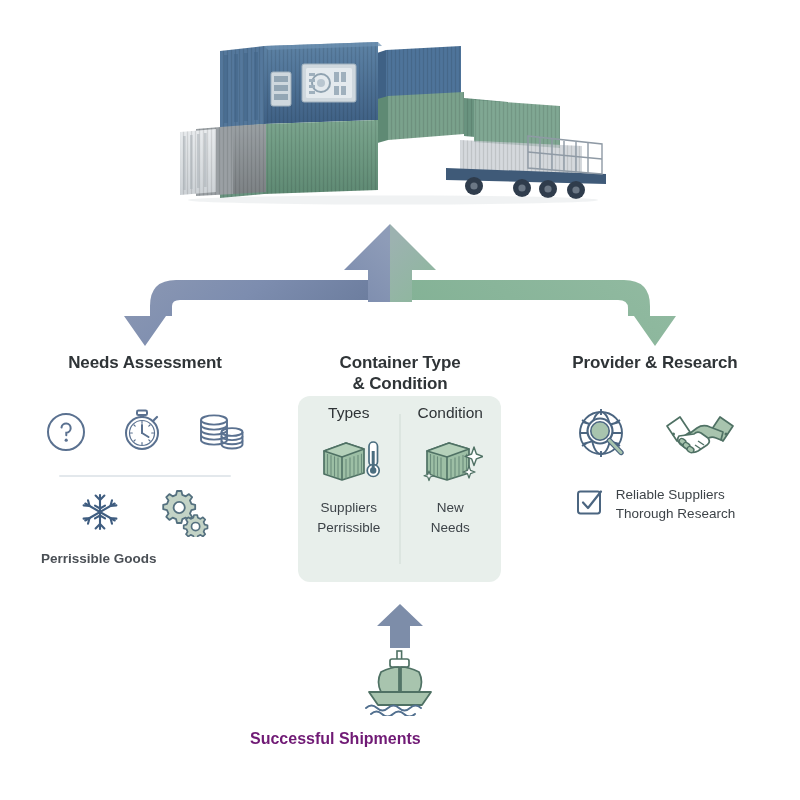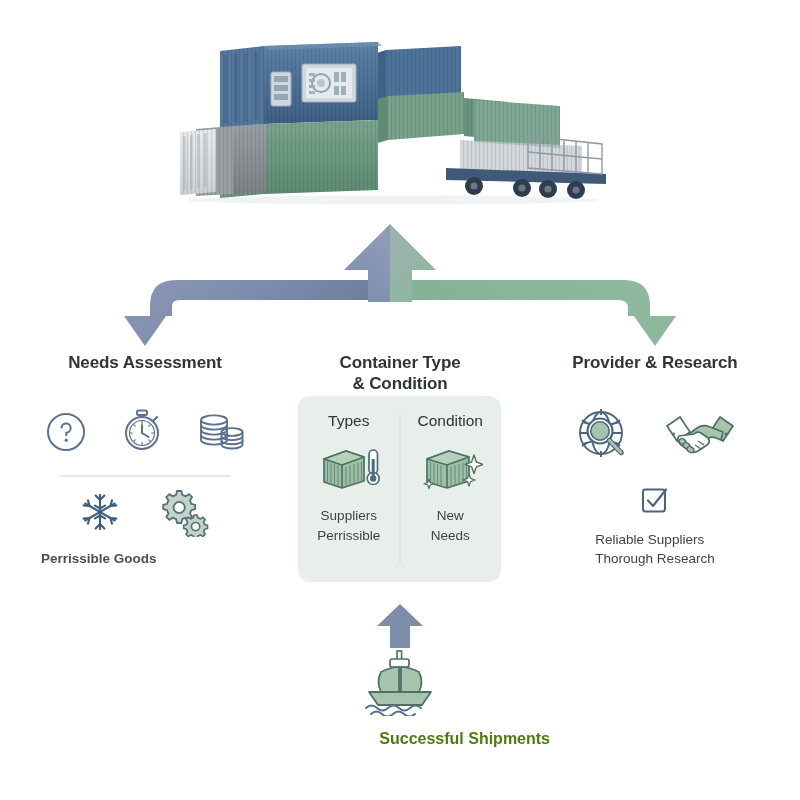--- a/index.html
+++ b/index.html
@@ -48,46 +48,46 @@
   }
 
   
   .card{
     position:absolute;left:298px;top:396px;width:203px;height:186px;
     background:#e8efeb;border-radius:12px;
     display:flex;
   }
   .card-half{
     flex:1;display:flex;flex-direction:column;align-items:center;
-    padding-top:16px;box-sizing:border-box;position:relative;
+    padding-top:8px;box-sizing:border-box;position:relative;
   }
   .card-sep{
     position:absolute;left:50%;top:18px;width:1px;height:150px;
     background:#cfdcd5;transform:translateX(-0.5px);
   }
   .card-h{font-size:15.5px;color:#2f3437;font-weight:normal;margin-bottom:10px;}
   .card-icon{height:52px;display:flex;align-items:center;justify-content:center;}
   .card-vals{
     margin-top:14px;text-align:center;font-size:13.5px;color:#3d4348;line-height:1.45;
   }
 
   
   .col-right{position:absolute;left:535px;top:405px;width:240px;}
   .r-icons{display:flex;justify-content:center;align-items:center;gap:26px;}
   .r-check{
-    display:flex;align-items:center;justify-content:center;gap:11px;margin-top:14px;flex-direction:column;
+    display:flex;align-items:center;justify-content:center;gap:11px;margin-top:14px;
   }
   .r-check-text{font-size:13.5px;color:#3d4348;line-height:1.42;}
 
   
   .bottom-arrow{position:absolute;left:374px;top:603px;width:52px;height:46px;}
   .ship{position:absolute;left:357px;top:650px;width:86px;height:66px;}
   .bottom-caption{
-    position:absolute;left:250px;top:728px;width:300px;text-align:right;
-    font-size:16px;font-weight:bold;color:#4d7c0f;line-height:1.35;
+    position:absolute;left:250px;top:728px;width:300px;text-align:left;
+    font-size:16px;font-weight:bold;color:#701a75;line-height:1.35;
   }
 </style>
 </head>
 <body>
 
 <div class="stage">
 
   <div class="hero">
     <svg width="430" height="182" viewBox="0 0 430 182" xmlns="http://www.w3.org/2000/svg">
       <defs>

